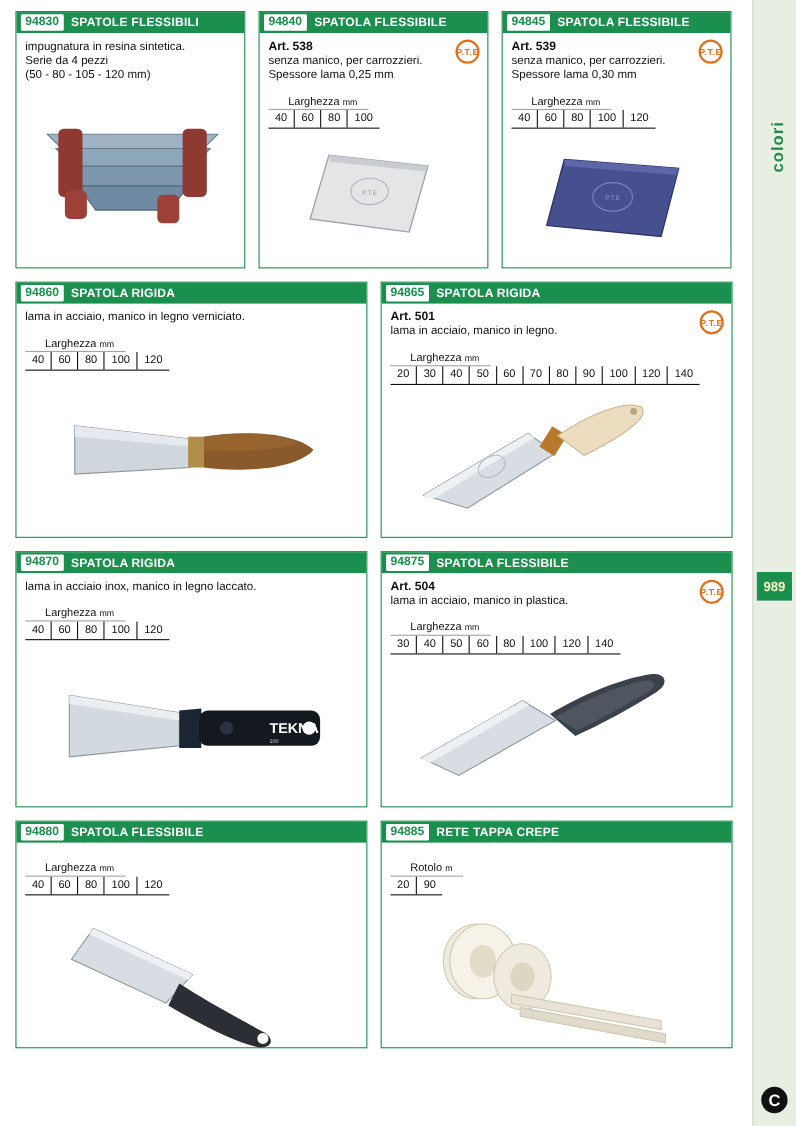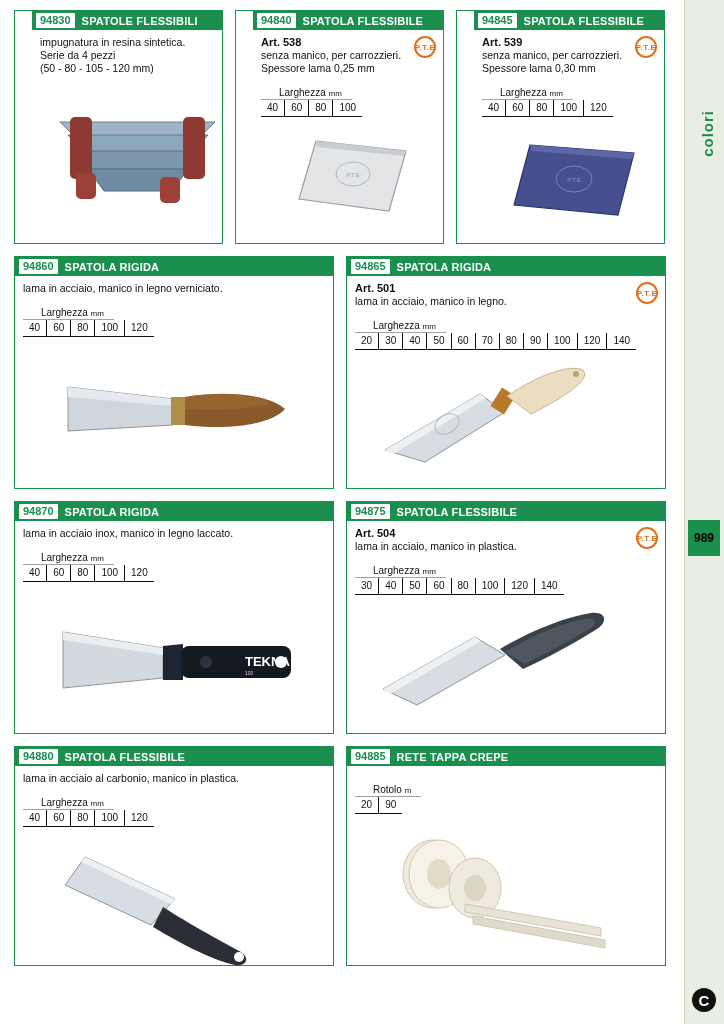--- a/index.html
+++ b/index.html
@@ -30,23 +30,23 @@
     writing-mode: vertical-rl;
     transform: rotate(180deg);
     color: #1f8a4c;
     font-weight: bold;
     font-size: 15px;
     letter-spacing: 1px;
   }
   .sidebar-page {
     position: absolute;
     right: 4px; top: 520px;
-    width: 32px; height: 36px;
+    width: 32px; height: 26px;
     background: #1a8f4e;
-    color: #000000;
+    color: #fef9c3;
     font-size: 12px;
     font-weight: bold;
     display: flex;
     align-items: center;
     justify-content: center;
   }
   .sidebar-logo {
     position: absolute;
     right: 8px; bottom: 12px;
     width: 24px; height: 24px;
@@ -67,21 +67,21 @@
   }
   .row { display: flex; gap: 12px; margin-bottom: 12px; }
 
   .card {
     border: 1.5px solid #1a8f4e;
     background: #fff;
     position: relative;
     display: flex;
     flex-direction: column;
   }
-  .card.w1 { width: 209px; padding-left: 17px; }
+  .card.w1 { width: 209px; }
   .card.half { width: 340px; }
 
   .card-head {
     background: #1a8f4e;
     color: #ffffff;
     height: 19px;
     display: flex;
     align-items: center;
     padding-left: 4px;
     gap: 7px;
@@ -429,21 +429,20 @@
     </div>
 
     <div class="row">
 
       <div class="card half">
         <div class="card-head">
           <span class="code">94880</span>
           <span class="card-title">SPATOLA FLESSIBILE</span>
         </div>
         <div class="card-body">
-          <div class="desc">lama in acciaio al carbonio, manico in plastica.</div>
           <div class="sizes">
             <div class="sizes-label">
               <span>Larghezza</span>
               <span class="unit">mm</span>
             </div>
             <div class="sizes-row">
               <span class="cell">40</span>
               <span class="cell">60</span>
               <span class="cell">80</span>
               <span class="cell">100</span>

